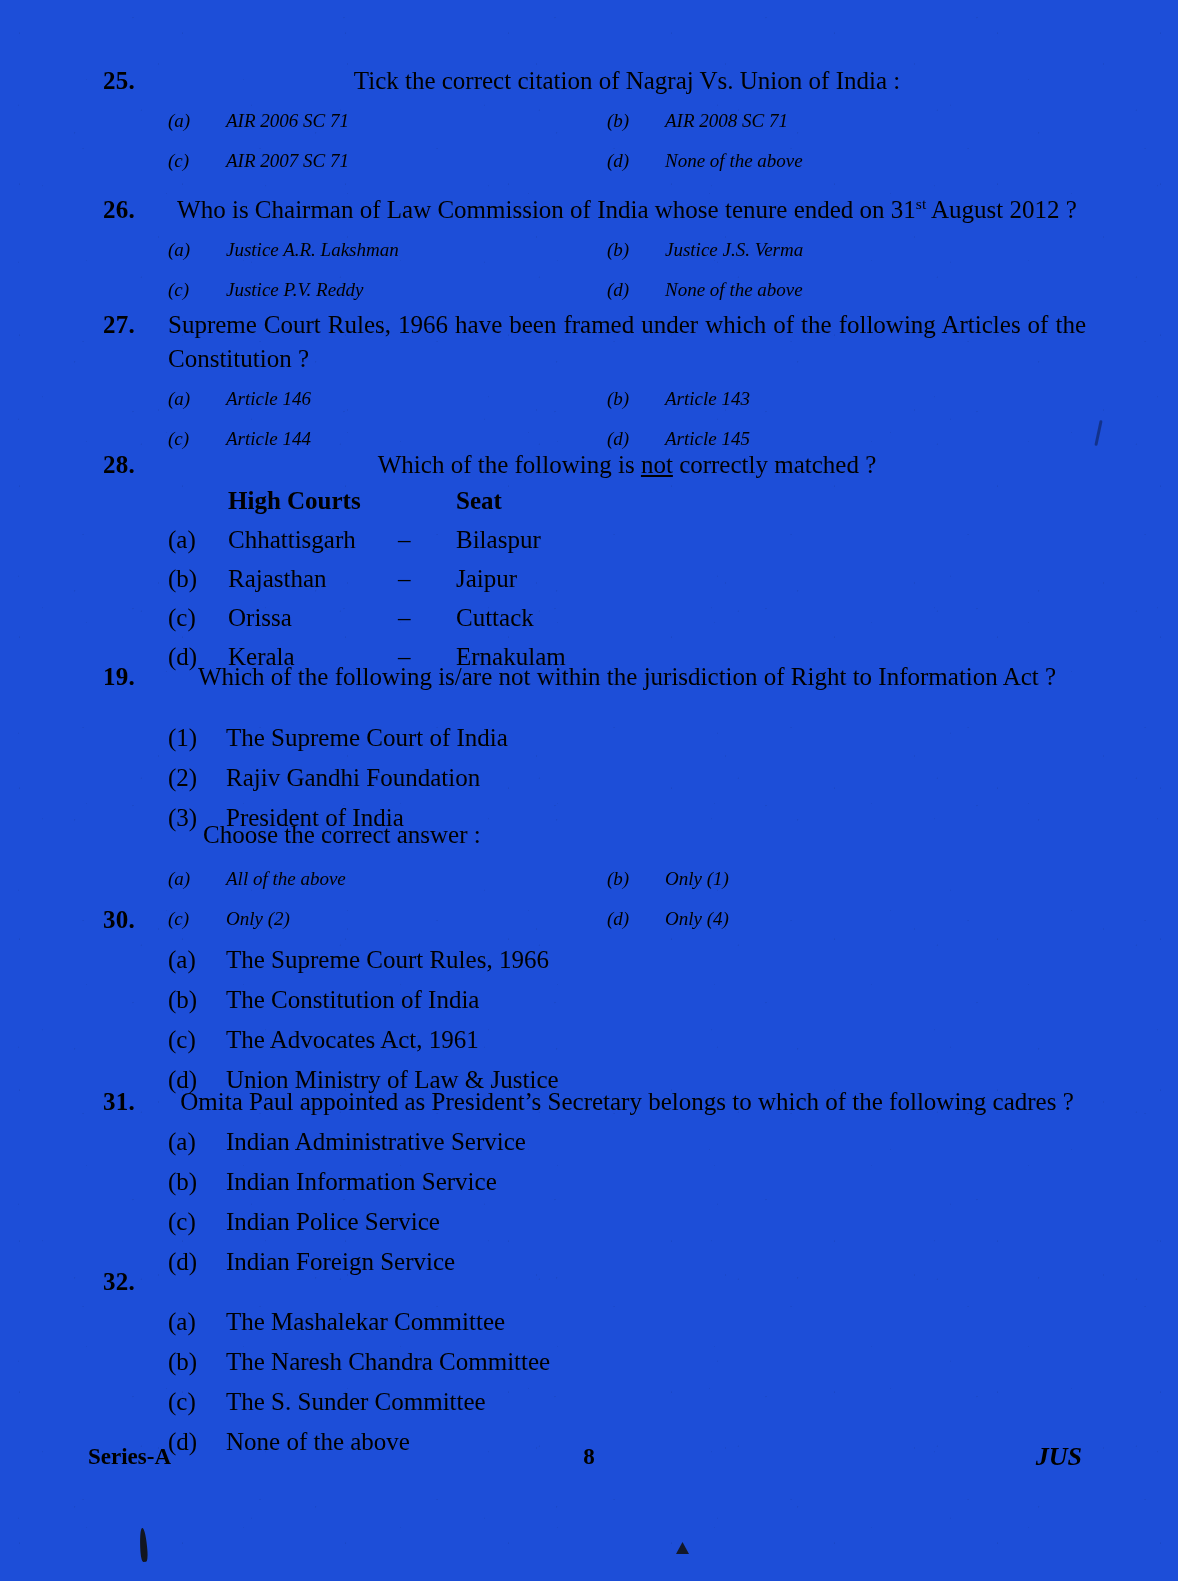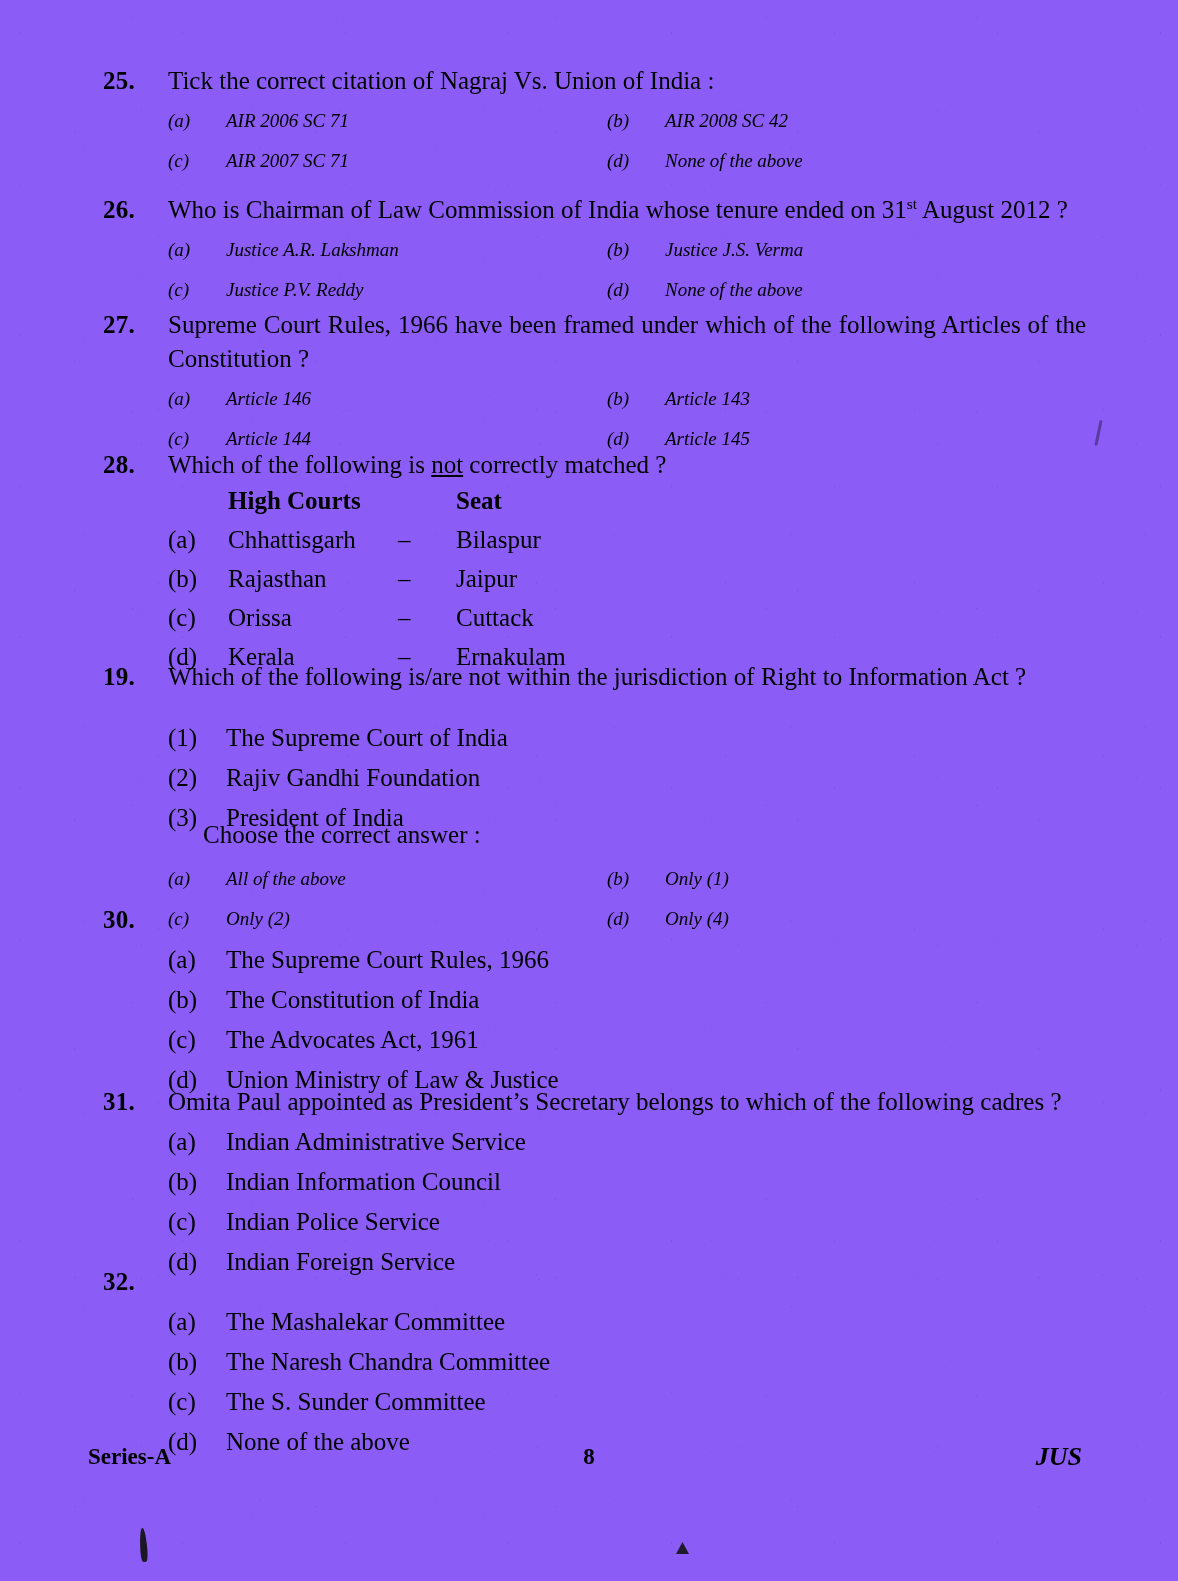--- a/index.html
+++ b/index.html
@@ -10,21 +10,21 @@
   }
   body {
     font-family: "Liberation Serif", "DejaVu Serif", serif;
     color: #000000;
   }
   .page {
     position: relative;
     width: 1178px;
     height: 1581px;
     margin: 0 auto;
-    background: #8b5cf6;
+    background: #1d4ed8;
     overflow: hidden;
   }
   
   .scan-noise {
     position: absolute;
     inset: 0;
     pointer-events: none;
     opacity: 0.5;
     background-image:
       radial-gradient(circle at 12% 22%, rgba(0,0,0,0.16) 0.6px, transparent 0.9px),
@@ -64,20 +64,21 @@
     font-weight: bold;
     font-size: 25px;
     line-height: 34px;
     letter-spacing: 0.2px;
   }
   .q-text {
     margin-left: 168px;
     margin-right: 92px;
     font-size: 25px;
     line-height: 34px;
+    text-align: center;
   }
   .q-text.justify {
     text-align: justify;
     text-align-last: left;
   }
   .q-text u { text-decoration: underline; }
   .q-text sup {
     font-size: 0.62em;
     vertical-align: super;
     line-height: 0;
@@ -274,21 +275,21 @@
 
   <div class="content" id="questions-root">
       <div class="q-block" style="margin-top: 64px;">
         <div class="q-head">
           <div class="q-num">25.</div>
           <div class="q-text">Tick the correct citation of Nagraj Vs. Union of India :</div>
         </div>
         <div class="opts">
           <div class="opt-row">
             <div class="opt col-left"><span class="lbl">(a)</span><span>AIR 2006 SC 71</span></div>
-            <div class="opt col-right"><span class="lbl">(b)</span><span>AIR 2008 SC 42</span></div>
+            <div class="opt col-right"><span class="lbl">(b)</span><span>AIR 2008 SC 71</span></div>
           </div>
           <div class="opt-row">
             <div class="opt col-left"><span class="lbl">(c)</span><span>AIR 2007 SC 71</span></div>
             <div class="opt col-right"><span class="lbl">(d)</span><span>None of the above</span></div>
           </div>
         </div>
       </div>
       <div class="q-block" style="margin-top: -14px;">
         <div class="q-head">
           <div class="q-num">26.</div>
@@ -405,21 +406,21 @@
       <div class="q-block" style="margin-top: -41px;">
         <div class="q-head">
           <div class="q-num">31.</div>
           <div class="q-text">Omita Paul appointed as President’s Secretary belongs to which of the following cadres ?</div>
         </div>
         <div class="opts">
           <div class="opt-single">
             <div class="inner"><span class="lbl">(a)</span><span>Indian Administrative Service</span></div>
           </div>
           <div class="opt-single">
-            <div class="inner"><span class="lbl">(b)</span><span>Indian Information Council</span></div>
+            <div class="inner"><span class="lbl">(b)</span><span>Indian Information Service</span></div>
           </div>
           <div class="opt-single">
             <div class="inner"><span class="lbl">(c)</span><span>Indian Police Service</span></div>
           </div>
           <div class="opt-single">
             <div class="inner"><span class="lbl">(d)</span><span>Indian Foreign Service</span></div>
           </div>
         </div>
       </div>
       <div class="q-block" style="margin-top: -43px;">

